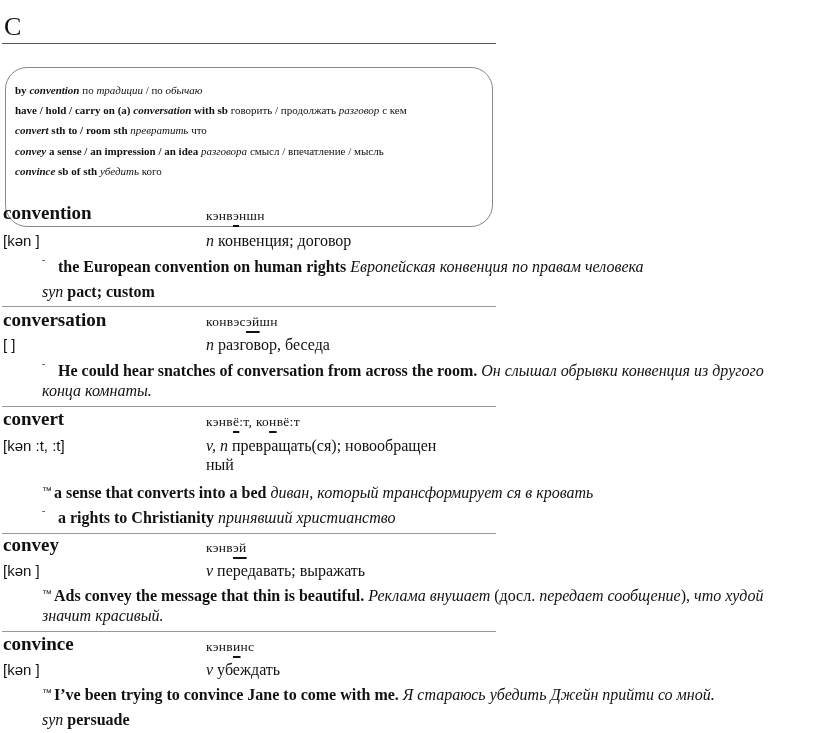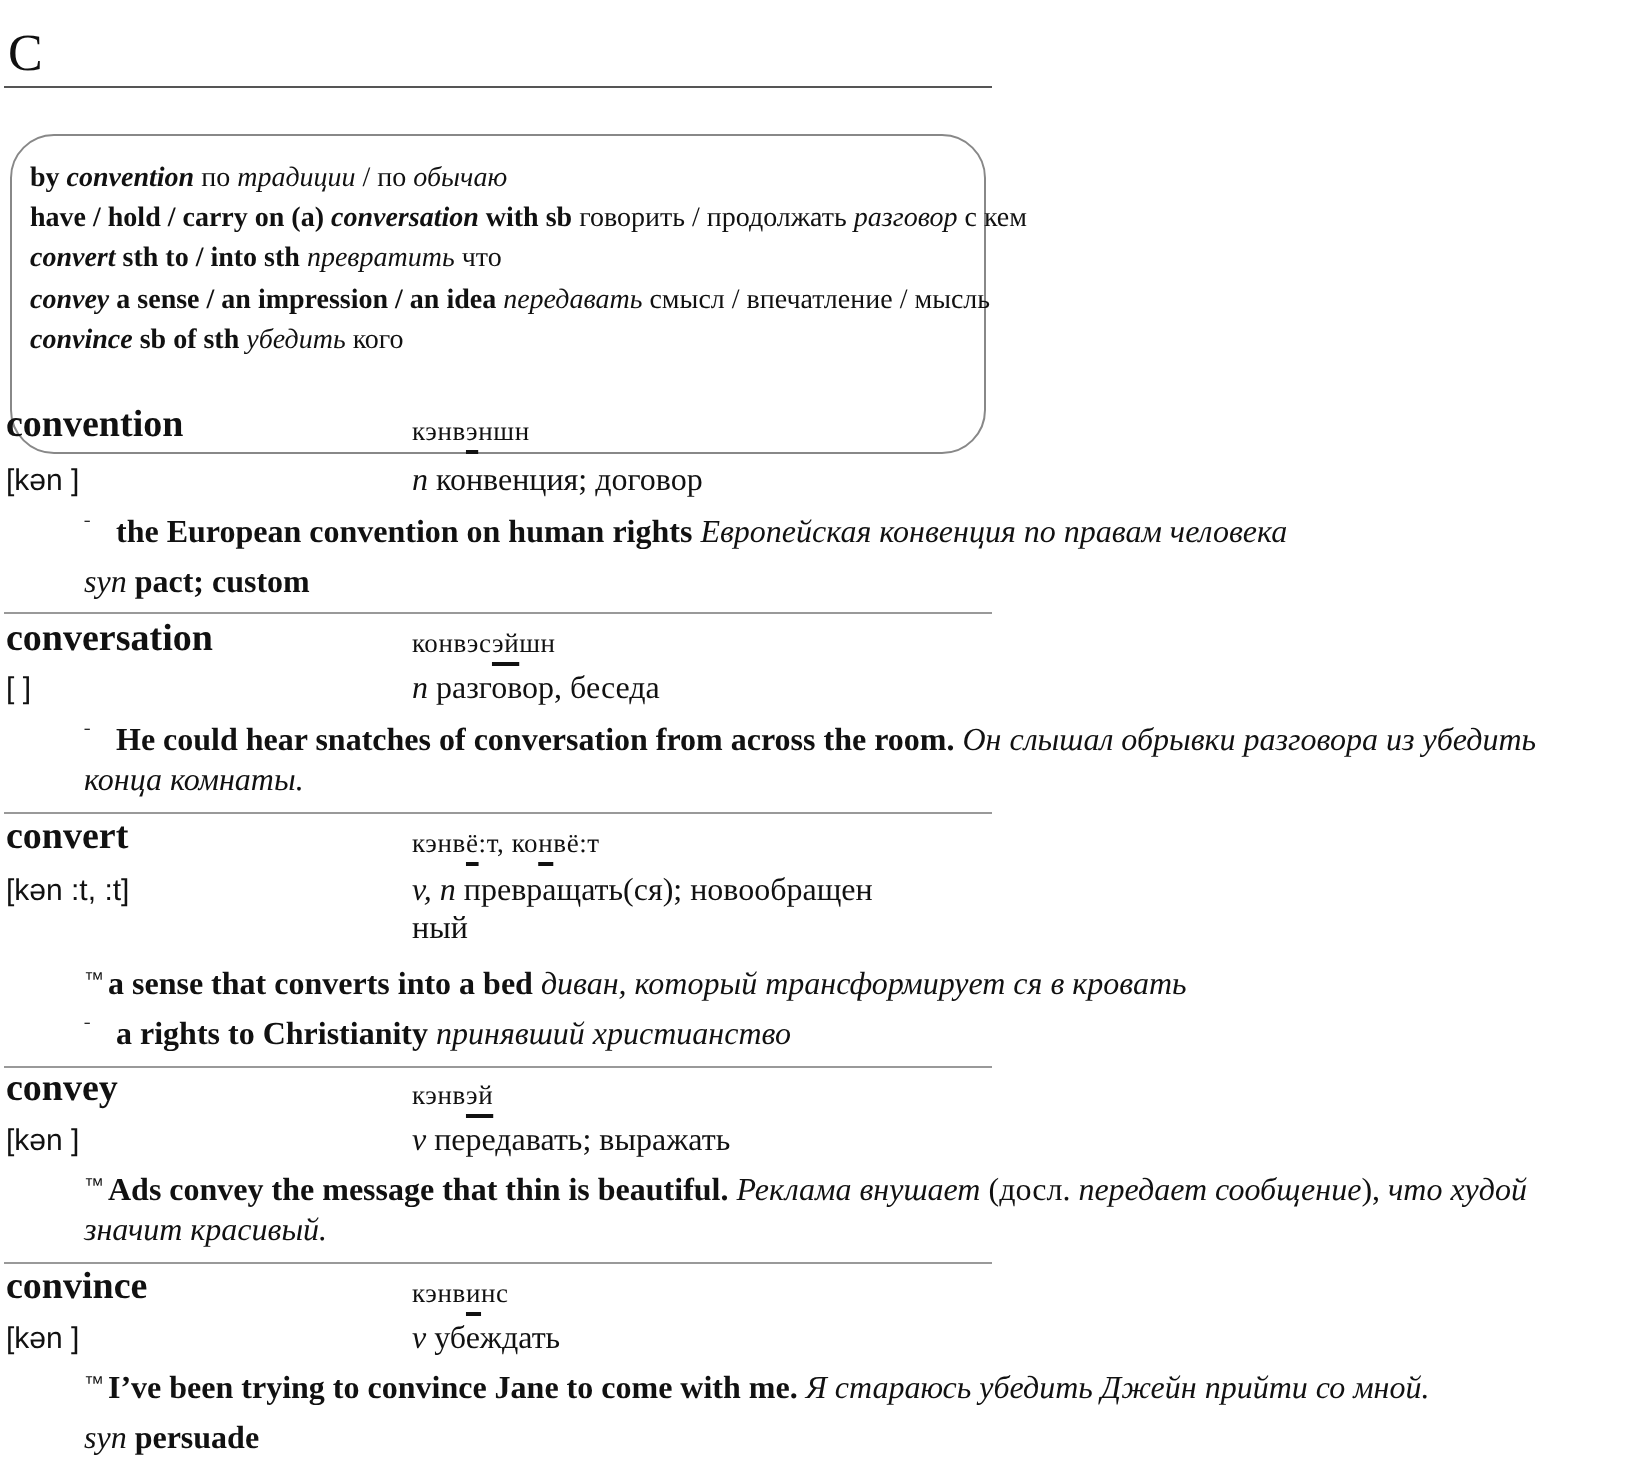--- a/index.html
+++ b/index.html
@@ -8,21 +8,21 @@
     font-family: "Liberation Serif", "DejaVu Serif", serif;
     color: #111111;
   }
   .abs { position: absolute; white-space: nowrap; }
   .letter { left: 4px; top: 12px; font-size: 26px; font-family: "Liberation Serif", serif; color: #111; }
   .top-rule { left: 2px; top: 43px; width: 494px; height: 0; border-top: 1.5px solid #555; }
   .phrase-box {
     position: absolute; left: 5px; top: 67px; width: 488px; height: 160px;
     border: 1.3px solid #888; border-radius: 22px; box-sizing: border-box;
   }
-  .phrase { left: 15px; font-size: 14px; line-height: 20px; }
+  .phrase { left: 15px; font-size: 11px; line-height: 20px; }
   .b { font-weight: bold; }
   .i { font-style: italic; }
   .bi { font-weight: bold; font-style: italic; }
   .hw { left: 3px; font-size: 19px; font-weight: bold; }
   .pron-ru { left: 206px; font-size: 13.5px; letter-spacing: 0.3px; }
   .ipa { left: 3px; font-family: "Liberation Sans", "DejaVu Sans", sans-serif; font-size: 15px; }
   .def { left: 206px; font-size: 16px; }
   .ex { left: 3px; font-size: 16px; margin-left: 39px; }
   .rule { left: 2px; width: 494px; height: 0; border-top: 1.3px solid #999; }
   .u { text-decoration: underline; text-decoration-thickness: 1.5px; text-underline-offset: 5px; }
@@ -36,42 +36,42 @@
 <div class="abs top-rule"></div>
 
 <div class="phrase-box"></div>
 <div class="abs phrase" style="top:80px">
   <span class="b">by </span><span class="bi">convention</span><span> по </span><span class="i">традиции</span><span> / по </span><span class="i">обычаю</span>
 </div>
 <div class="abs phrase" style="top:100px">
   <span class="b">have / hold / carry on (a) </span><span class="bi">conversation</span><span class="b"> with sb</span><span> говорить / продолжать </span><span class="i">разговор</span><span> с кем</span>
 </div>
 <div class="abs phrase" style="top:120px">
-  <span class="bi">convert</span><span class="b"> sth to / into sth</span><span class="i"> превратить</span><span> что</span>
+  <span class="bi">convert</span><span class="b"> sth to / room sth</span><span class="i"> превратить</span><span> что</span>
 </div>
 <div class="abs phrase" style="top:141px">
-  <span class="bi">convey</span><span class="b"> a sense / an impression / an idea</span><span class="i"> передавать</span><span> смысл / впечатление / мысль</span>
+  <span class="bi">convey</span><span class="b"> a sense / an impression / an idea</span><span class="i"> разговора</span><span> смысл / впечатление / мысль</span>
 </div>
 <div class="abs phrase" style="top:161px">
   <span class="bi">convince</span><span class="b"> sb of sth</span><span class="i"> убедить</span><span> кого</span>
 </div>
 
 <div class="abs hw" style="top:202px">convention</div>
 <div class="abs pron-ru" style="top:208px"><span>кэнв</span><span class="u">э</span><span>ншн</span></div>
 <div class="abs ipa" style="top:232px">[kən            ]</div>
 <div class="abs def" style="top:232px"><span class="i">n</span><span> конвенция; договор</span></div>
 <div class="abs ex" style="top:258px"><span class="marker">ˉ</span><span class="b">the European convention on human rights</span><span class="i"> Европейская конвенция по правам человека</span></div>
 <div class="abs ex" style="top:283px"><span class="i">syn</span><span class="b"> pact; custom</span></div>
 <div class="abs rule" style="top:306px"></div>
 
 <div class="abs hw" style="top:309px">conversation</div>
 <div class="abs pron-ru" style="top:314px"><span>конвэс</span><span class="u">эй</span><span>шн</span></div>
 <div class="abs ipa" style="top:336px">[                   ]</div>
 <div class="abs def" style="top:336px"><span class="i">n</span><span> разговор, беседа</span></div>
-<div class="abs ex" style="top:362px"><span class="marker">ˉ</span><span class="b">He could hear snatches of conversation from across the room.</span><span class="i"> Он слышал обрывки разговора из убедить</span></div>
+<div class="abs ex" style="top:362px"><span class="marker">ˉ</span><span class="b">He could hear snatches of conversation from across the room.</span><span class="i"> Он слышал обрывки конвенция из другого</span></div>
 <div class="abs ex i" style="top:382px">конца комнаты.</div>
 <div class="abs rule" style="top:406px"></div>
 
 <div class="abs hw" style="top:408px">convert</div>
 <div class="abs pron-ru" style="top:414px"><span>кэнв</span><span class="u">ё</span><span>:т, </span><span>ко</span><span class="u">н</span><span>вё:т</span></div>
 <div class="abs ipa" style="top:437px">[kən    :t,            :t]</div>
 <div class="abs def" style="top:437px"><span class="i">v, n</span><span> превращать(ся); новообращен</span></div>
 <div class="abs def" style="top:456px">ный</div>
 <div class="abs ex" style="top:484px"><span class="tm">™</span><span class="b">a sense that converts into a bed</span><span class="i"> диван, который трансформирует ся в кровать</span></div>
 <div class="abs ex" style="top:509px"><span class="marker">ˉ</span><span class="b">a rights to Christianity</span><span class="i"> принявший христианство</span></div>

